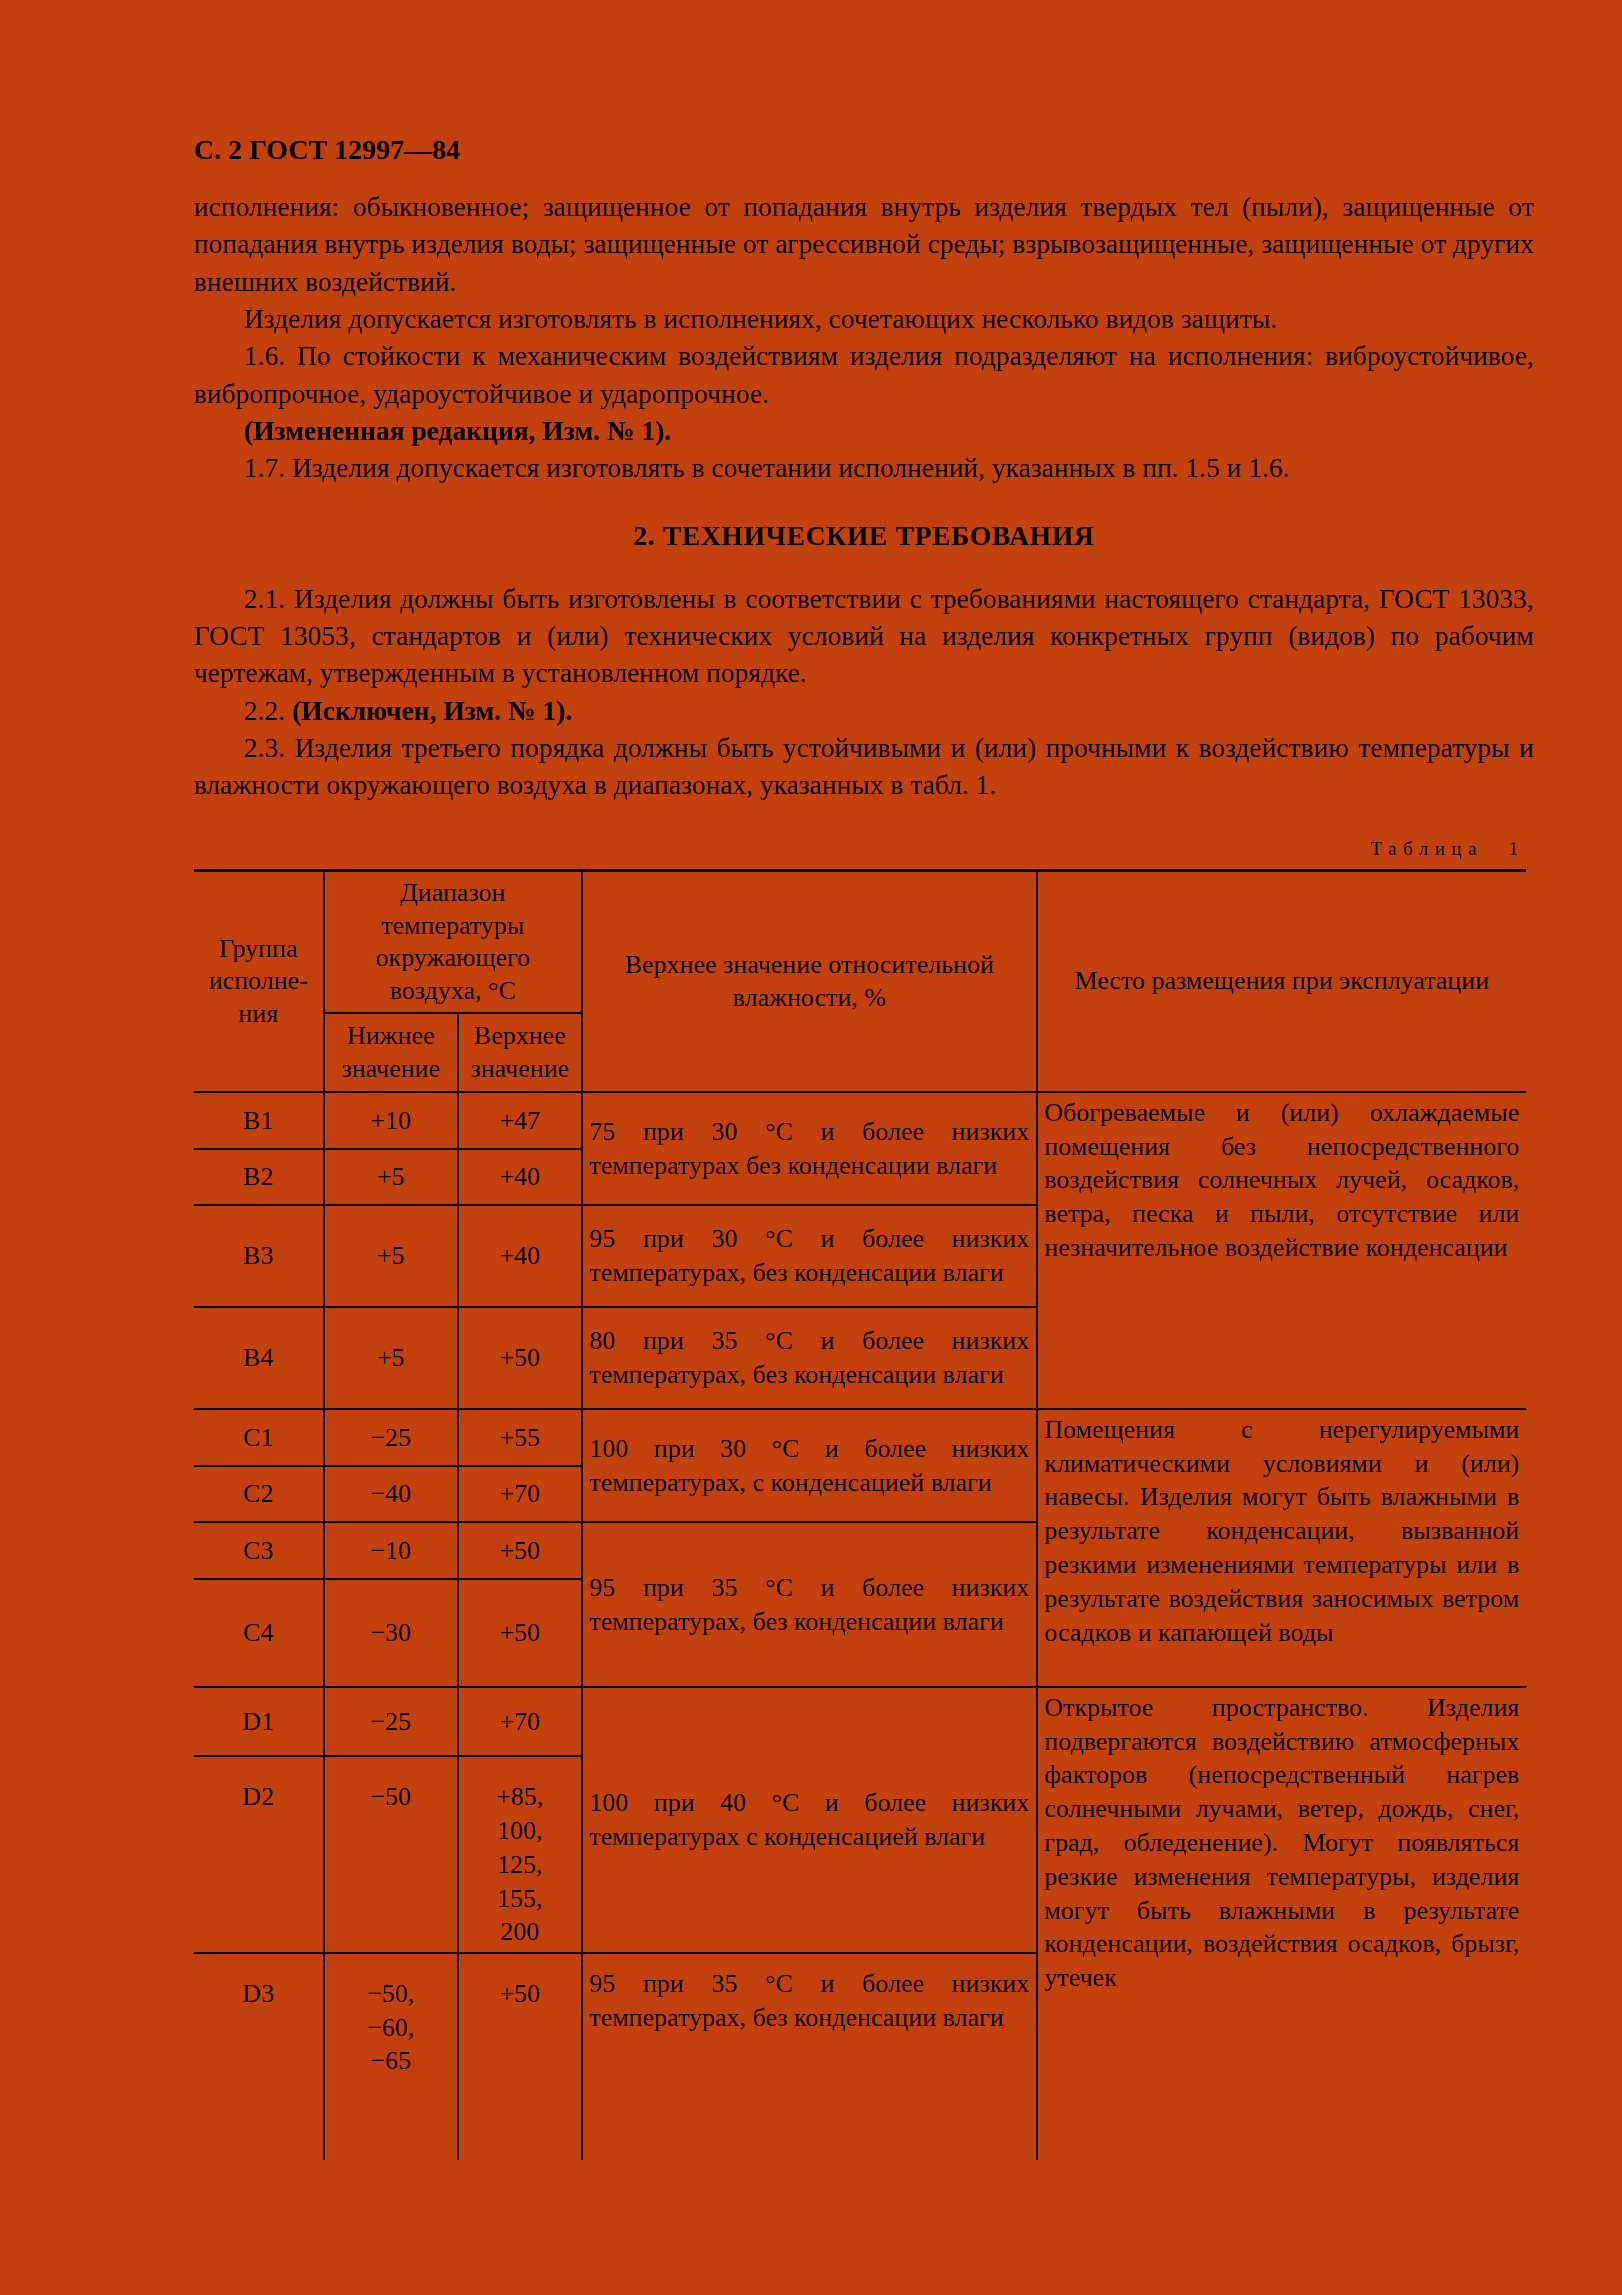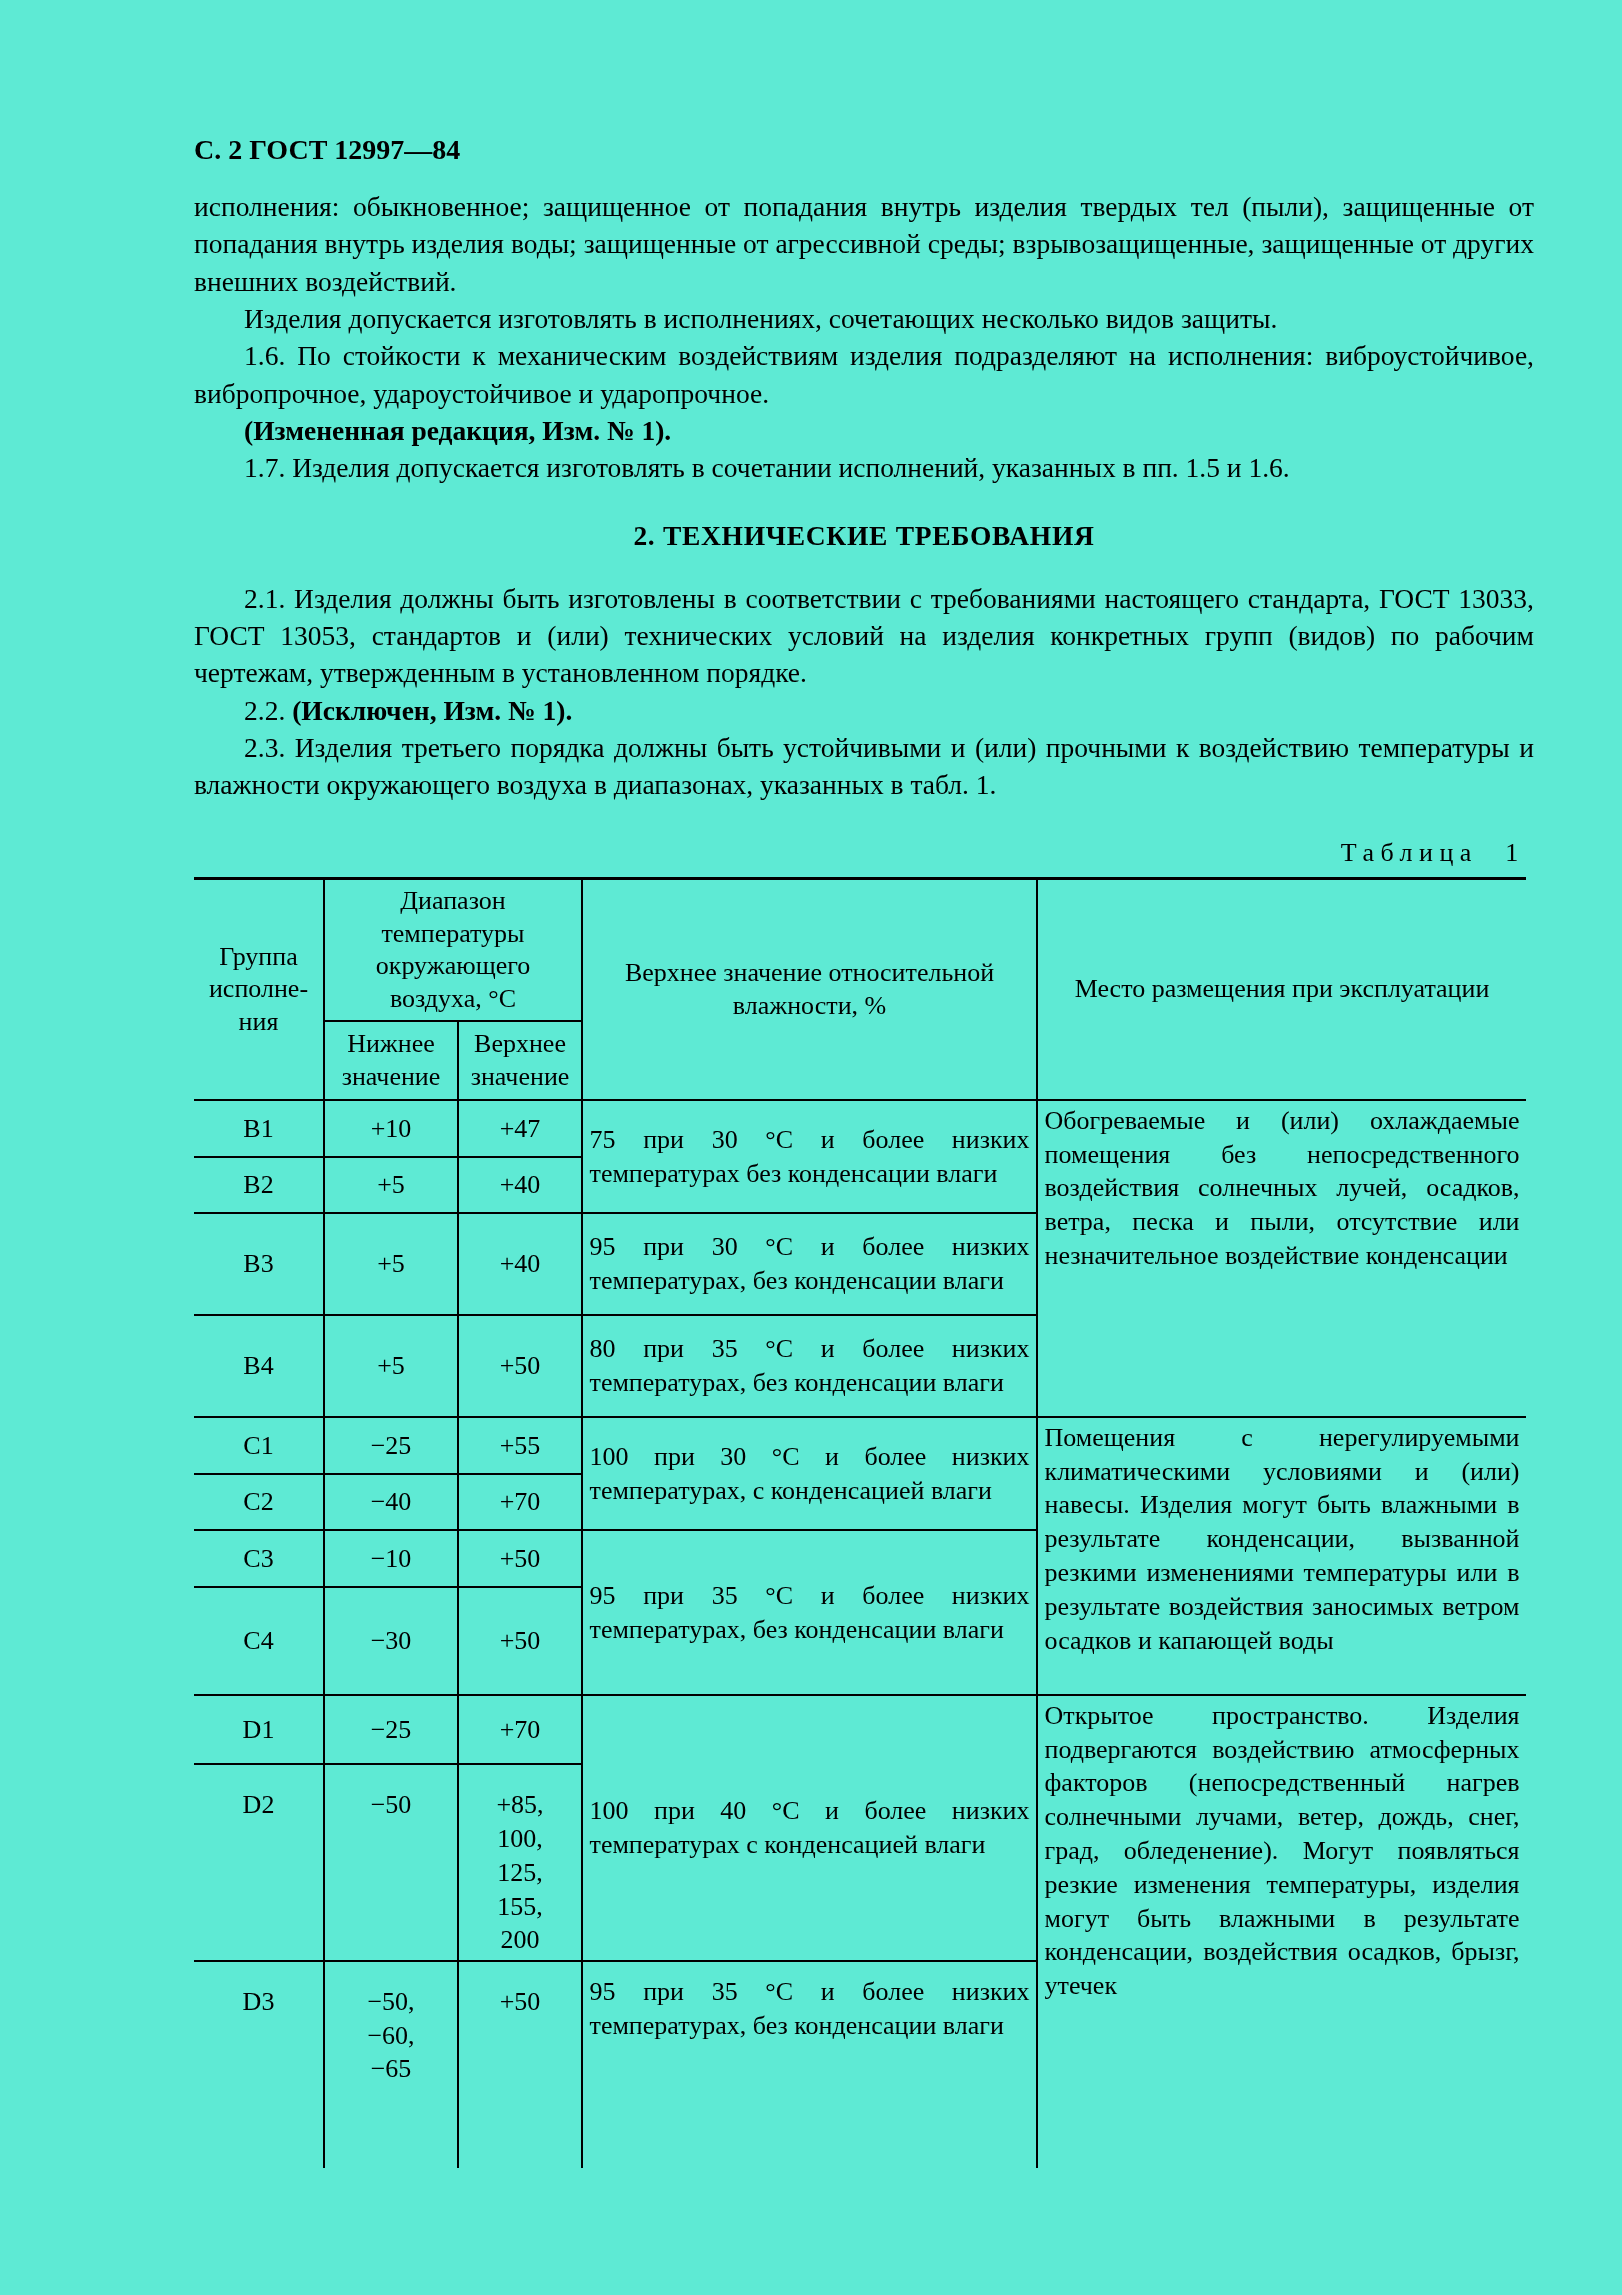--- a/index.html
+++ b/index.html
@@ -1,35 +1,35 @@
 <!DOCTYPE html>
 <html style="font-size:10.5px"><head>
 <meta charset="utf-8">
 <style>
   html,body { margin:0; padding:0; background:#e8e8e8; }
   .page {
     position:relative;
     width:1622px; height:2295px;
-    background:#5eead4;
+    background:#c2410c;
     font-family:"Liberation Serif", serif;
     color:#000;
     box-sizing:border-box;
     padding:134px 88px 0 194px;
   }
   .page-header { font-weight:bold; font-size:28px; margin-bottom:22px; }
   .body-text { font-size:27.5px; line-height:1.357; text-align:justify; }
   .body-text p { margin:0; text-indent:50px; }
   .body-text p.noindent { text-indent:0; }
   .bold { font-weight:bold; }
   h2.section {
     font-size:27.5px; font-weight:bold; text-align:center;
     margin:30px 0 26px 0; text-indent:0; letter-spacing:0.7px;
   }
   .table-label {
-    font-size:26px; text-align:right;
+    font-size:19px; text-align:right;
     margin:34px 9.2px 9.2px 0;
     letter-spacing:6.5px; word-spacing:14.4px;
   }
   table.t {
     border-collapse:collapse; table-layout:fixed;
     width:1332px; font-size:26px; line-height:1.3;
   }
   table.t th, table.t td {
     border:2px solid #000;
     font-weight:normal; font-size:26px;

